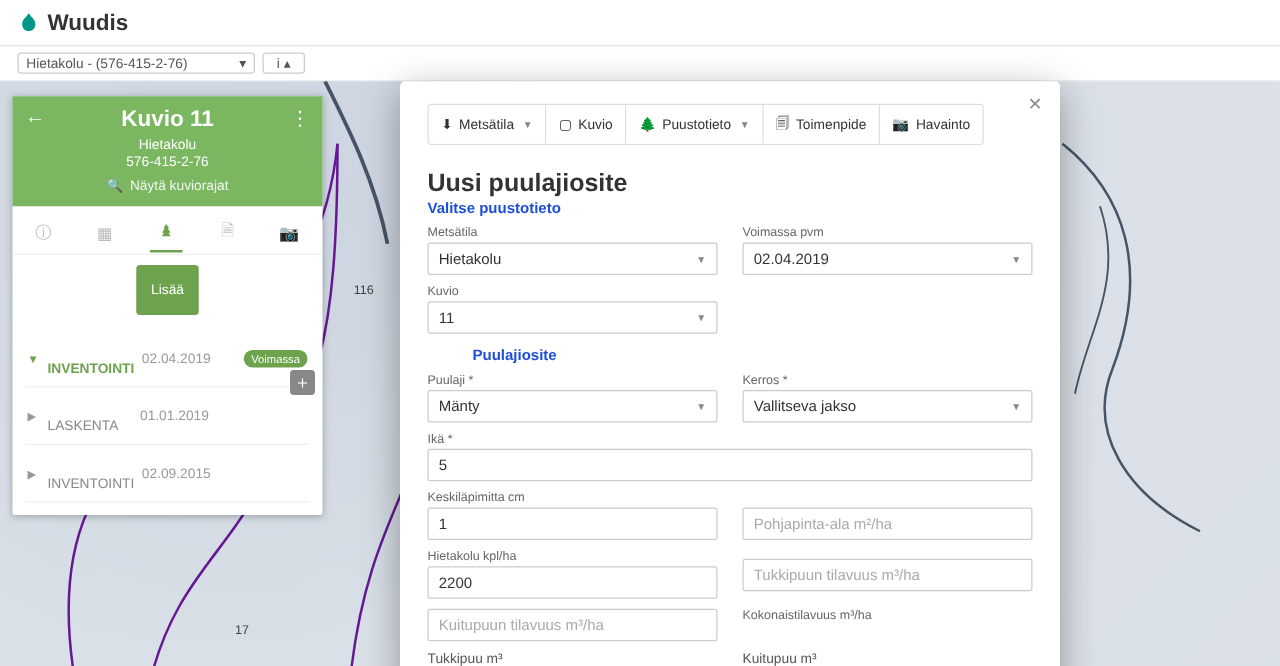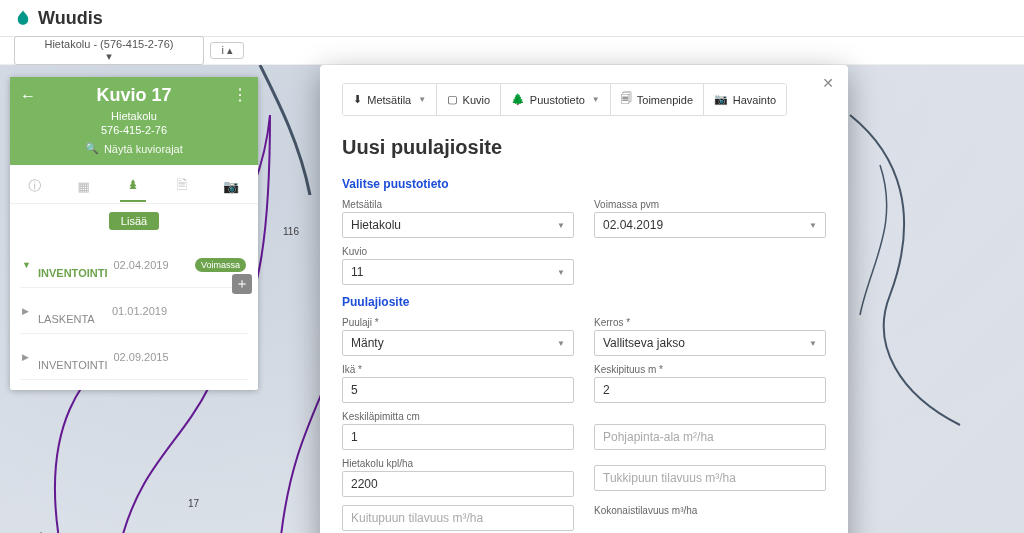--- a/index.html
+++ b/index.html
@@ -35,21 +35,20 @@
     .property-select {
       border: 1px solid #ccc;
       border-radius: 3px;
       padding: 1px 6px;
       min-width: 190px;
       display: flex;
       align-items: center;
       justify-content: space-between;
       font-size: 11px;
       color: #555;
-      flex-direction: column;
     }
     .main {
       position: relative;
       width: 1024px;
       height: 475px;
     }
     .map {
       position: absolute;
       inset: 0;
       background:
@@ -101,21 +100,21 @@
       align-items: center;
       padding: 4px 0 0;
       border-bottom: 1px solid #eee;
     }
     .tab { color: #bbb; padding: 6px 0; cursor: pointer; position: relative; }
     .tab.active { color: #6da34d; }
     .tab.active::after { content:""; position:absolute; left:-6px; right:-6px; bottom:-1px; height:2px; background:#6da34d; }
     .add-btn {
       margin: 8px auto;
       background: #6da34d; color:#fff; border:none; border-radius:3px;
-      padding:3px 12px; font-size:11px; cursor: pointer; display:block;
+      padding:14px 12px; font-size:11px; cursor: pointer; display:block;
     }
     .list { padding: 4px 10px 10px; position: relative; }
     .item {
       display: flex; align-items: center; gap: 6px;
       padding: 8px 2px; font-size: 11px; border-bottom: 1px solid #f0f0f0;
     }
     .item .tri { color: #6da34d; font-size: 9px; width:10px; cursor: pointer; }
     .item .tri.collapsed { color:#999; }
     .item .name { font-weight:600; color:#6da34d; min-width:68px;margin-top:17px; }
     .item .name.grey { color:#888; font-weight:500; }
@@ -147,21 +146,20 @@
       background:#fff; border:none; border-right:1px solid #ddd;
       padding:6px 10px; font-size:11px; display:flex; align-items:center; gap:5px;
       color:#333; cursor:pointer;
     }
     .toolbar button:last-child { border-right:none; }
     .toolbar .caret { font-size:8px; color:#888; margin-left:2px; }
     .modal h2 {
       font-size: 20px;
       font-weight: 600;
       color: #333;
-      margin-bottom: 18px;
     }
     .section-head {
       font-size:12px; font-weight:600; color:#1d4ed8; margin-bottom:8px;
     }
     .row { display:flex; gap:20px; margin-bottom:8px; }
     .field { flex:1; display:flex; flex-direction:column; gap:2px; }
     .label { font-size:10px; color:#666; }
     .input, .select {
       border:1px solid #ccc; border-radius:2px;
       height:26px; padding:0 8px; font-size:12px; color:#333; background:#fff;
@@ -206,21 +204,21 @@
       <text x="188" y="442" font-size="10" fill="#444">17</text>
       <text x="24" y="475" font-size="10" fill="#444">vuoja</text>
     </svg>
   </div>
   <div class="overlay"></div>
 
   <div class="panel">
     <div class="panel-head">
       <span class="back-icon">←</span>
       <span class="menu-icon">⋮</span>
-      <div class="kuvio-title">Kuvio 17</div>
+      <div class="kuvio-title">Kuvio 11</div>
       <div class="kuvio-sub">Hietakolu</div>
       <div class="kuvio-id">576-415-2-76</div>
       <div class="kuvio-border">
         <span>🔍</span>
         <span>Näytä kuviorajat</span>
       </div>
     </div>
     <div class="tabs">
       <div class="tab">ⓘ</div>
       <div class="tab">▦</div>
@@ -304,45 +302,41 @@
       <div class="field">
         <span class="label">Kuvio</span>
         <div class="select">
           <span>11</span>
           <span class="caret">▼</span>
         </div>
       </div>
       <div class="field"></div>
     </div>
 
-    <div class="section-head" style="margin-top:10px;">Puulajiosite</div>
+    <div class="section-head" style="margin-top:10px;margin-left:36px;">Puulajiosite</div>
     <div class="row">
       <div class="field">
         <span class="label">Puulaji *</span>
         <div class="select">
           <span>Mänty</span>
           <span class="caret">▼</span>
         </div>
       </div>
       <div class="field">
         <span class="label">Kerros *</span>
         <div class="select">
           <span>Vallitseva jakso</span>
           <span class="caret">▼</span>
         </div>
       </div>
     </div>
     <div class="row">
       <div class="field">
         <span class="label">Ikä *</span>
         <input class="input" value="5" style="">
-      </div>
-      <div class="field">
-        <span class="label">Keskipituus m *</span>
-        <input class="input" value="2" style="">
       </div>
     </div>
     <div class="row">
       <div class="field">
         <span class="label">Keskiläpimitta cm</span>
         <input class="input" value="1" style="">
       </div>
       <div class="field" style="justify-content:flex-end;">
         <input class="input" placeholder="Pohjapinta-ala m²/ha" style="">
       </div>

